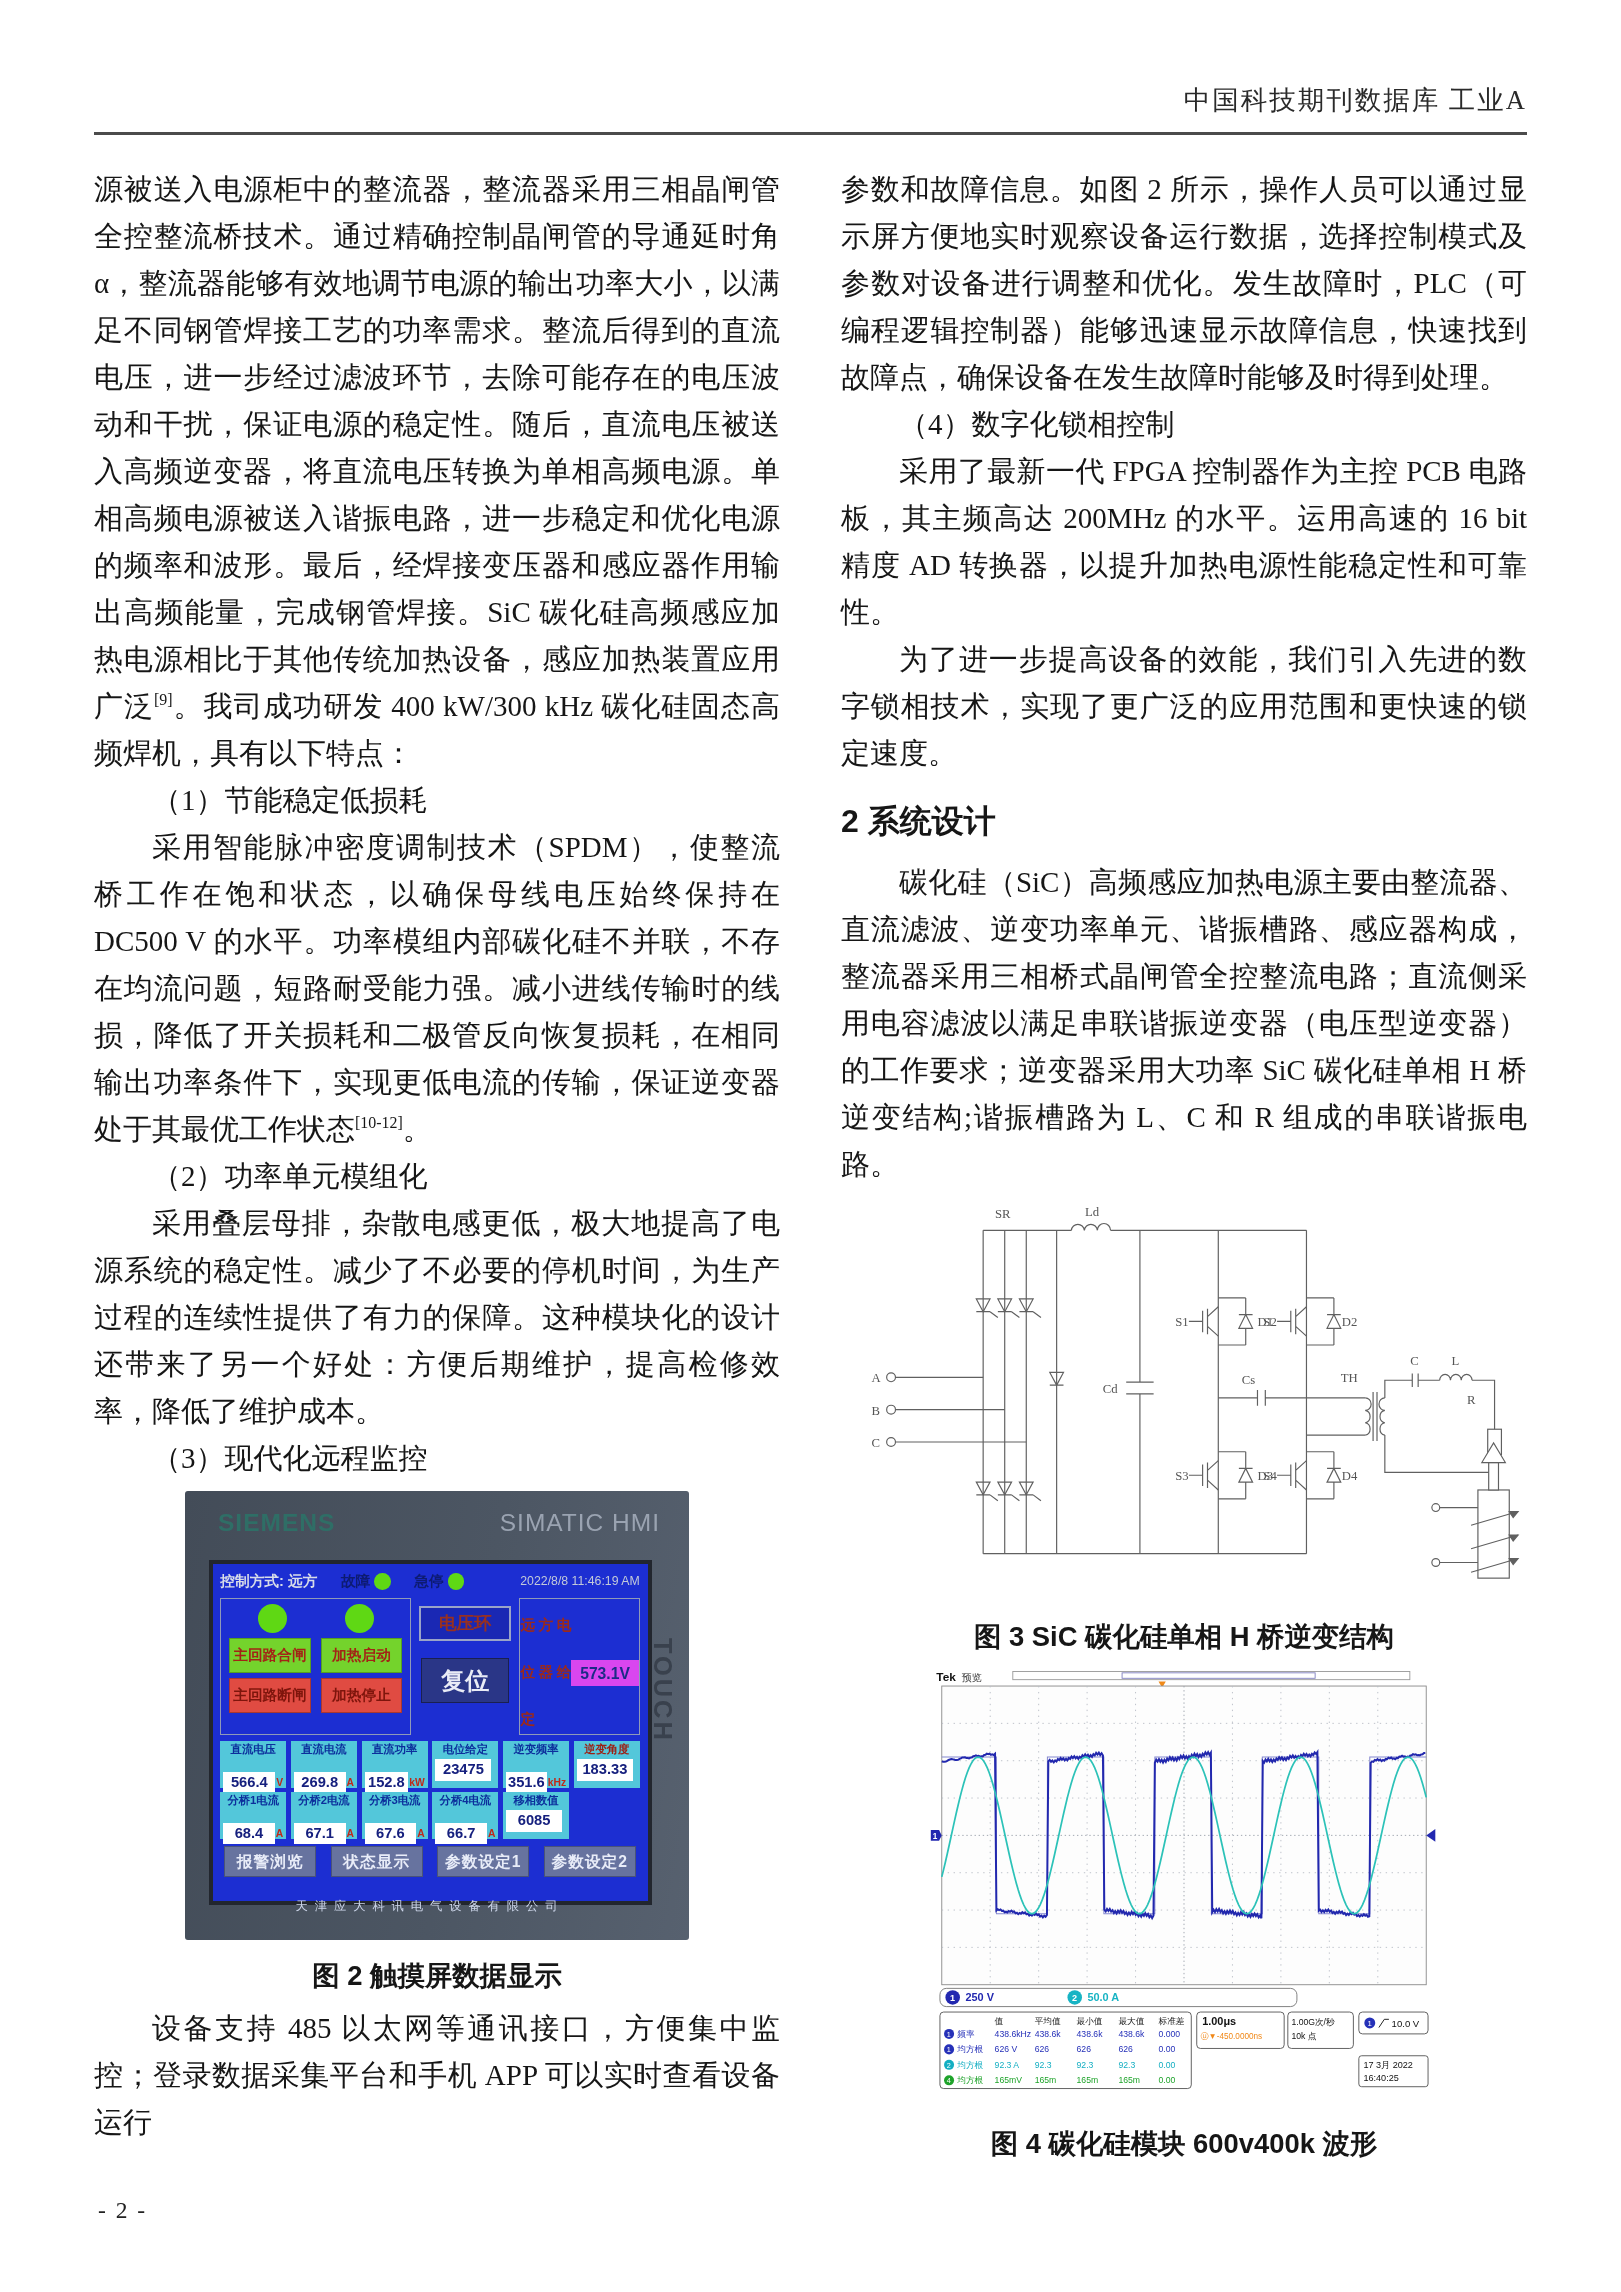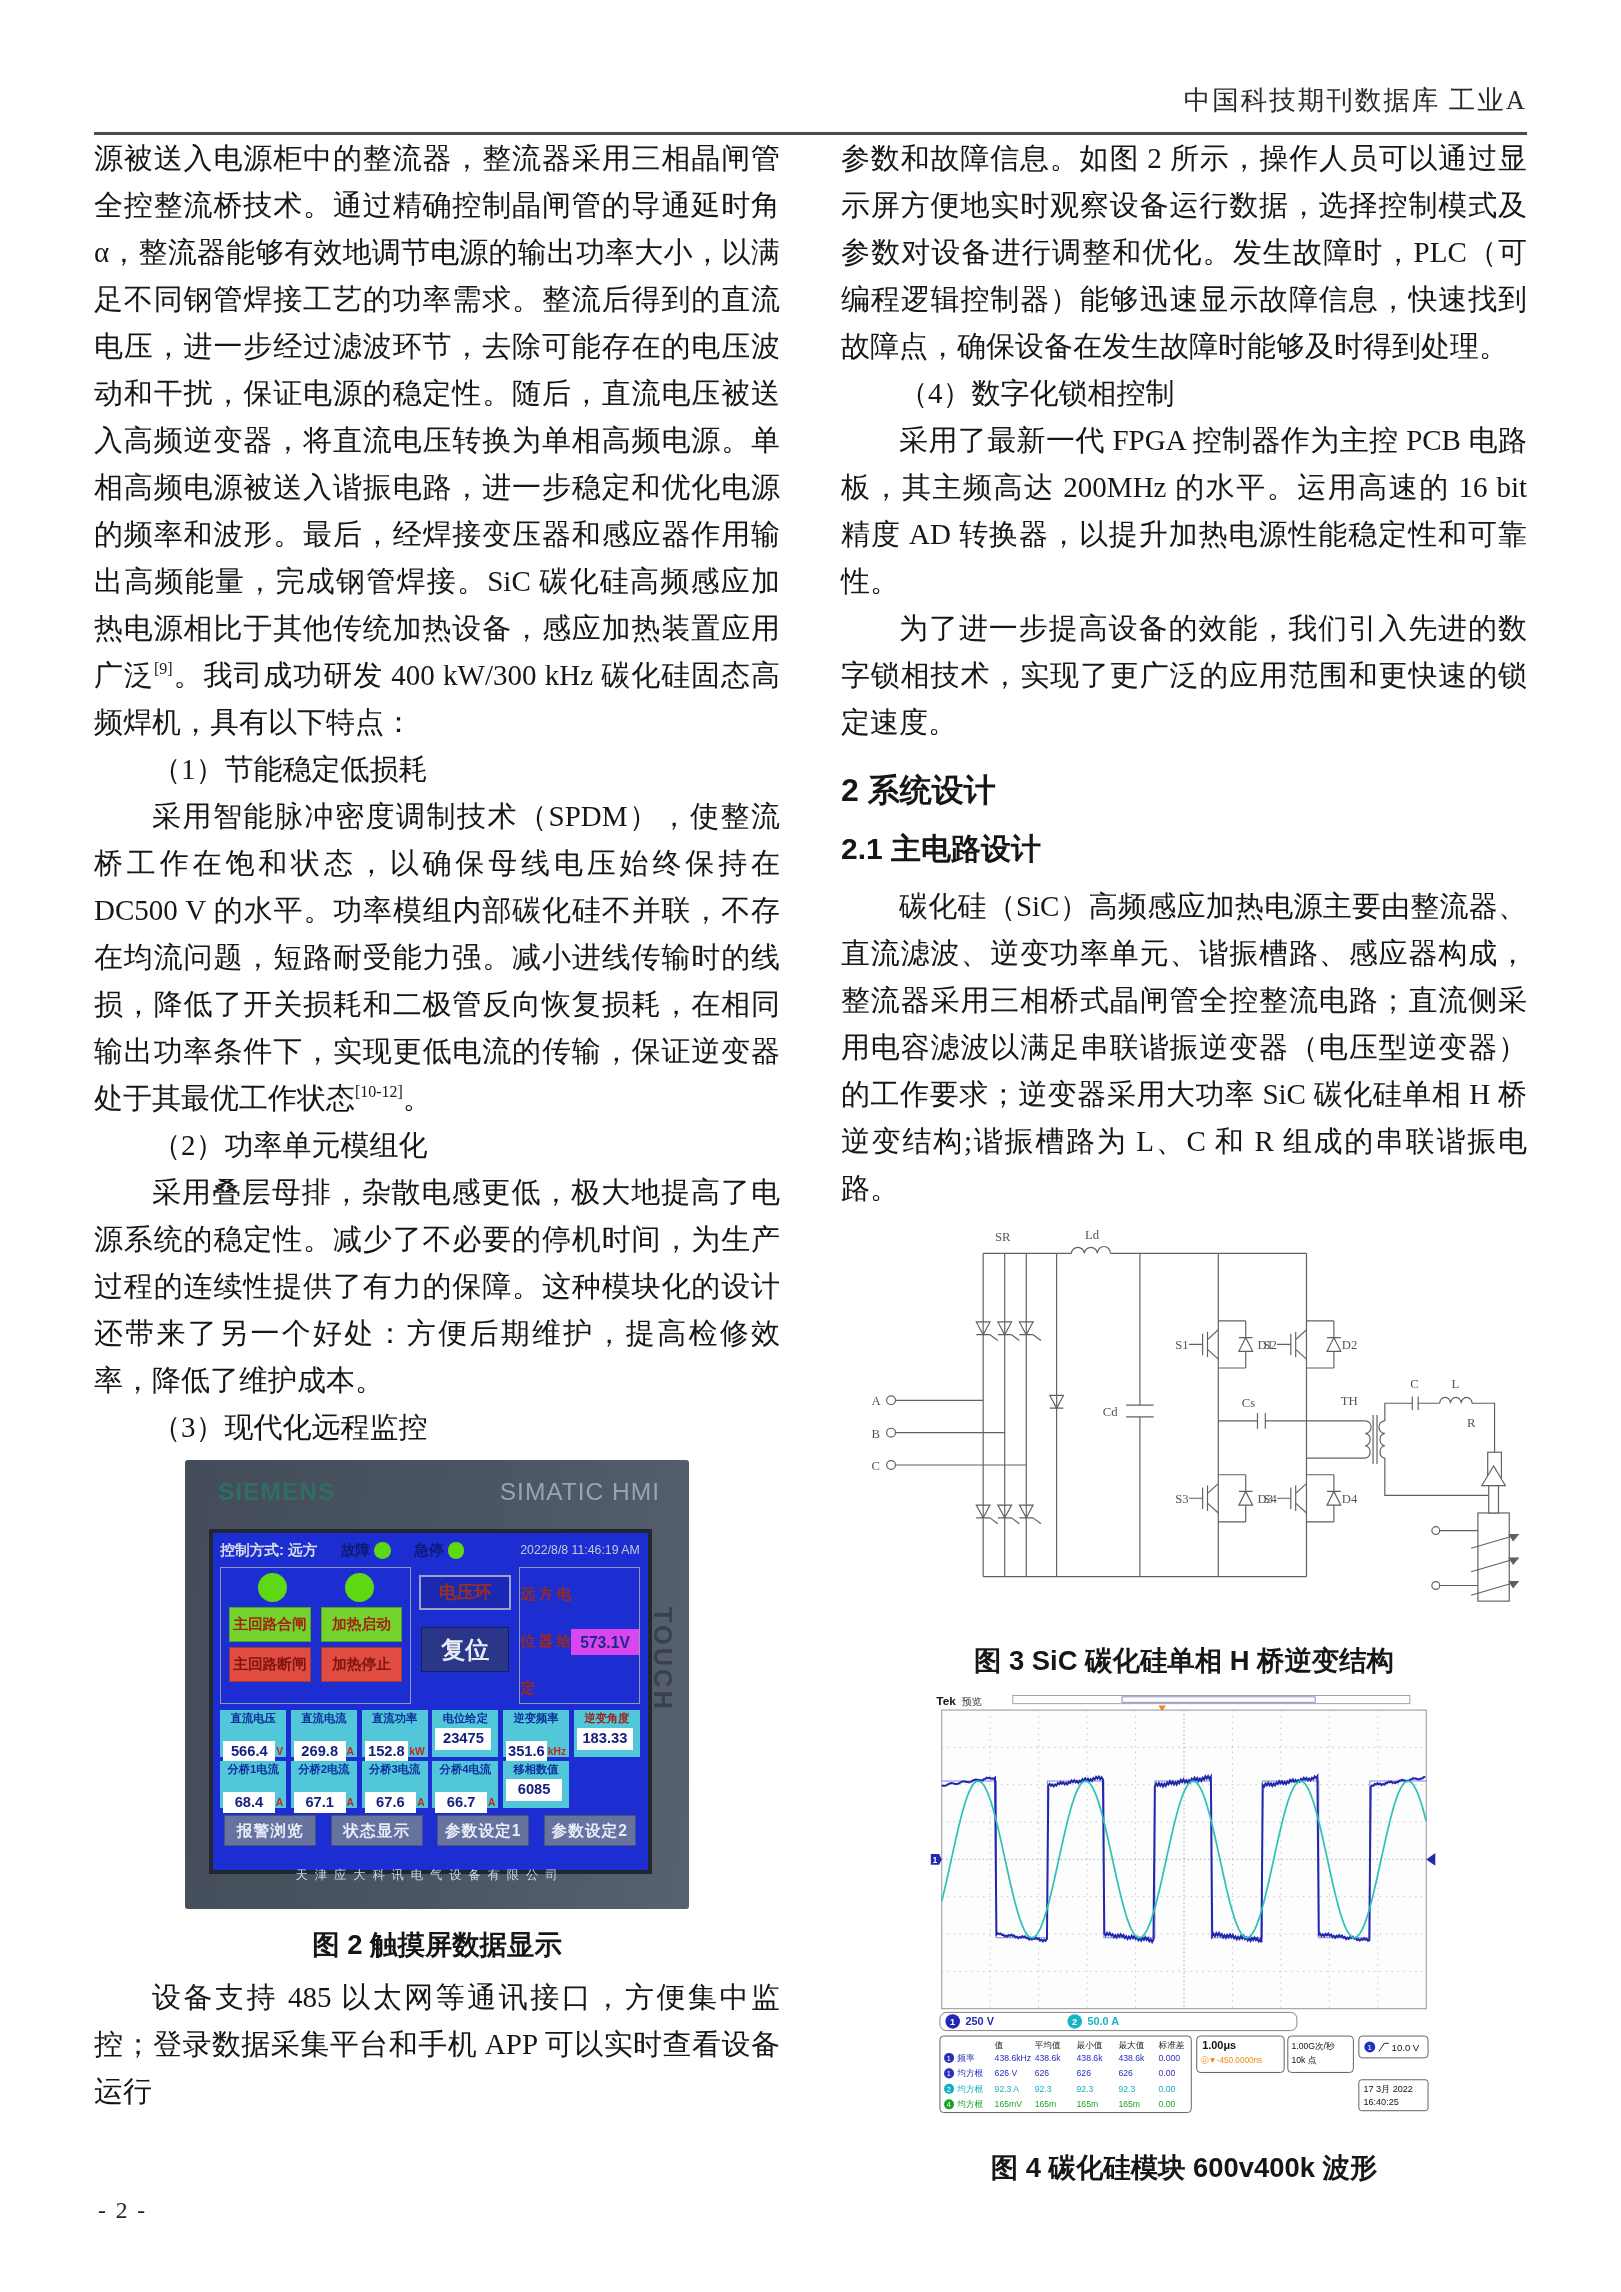--- a/index.html
+++ b/index.html
@@ -1,21 +1,21 @@
 <!DOCTYPE html>
 <html><head>
 <meta charset="utf-8">
 <style>
   html,body{margin:0;padding:0;background:#888;}
   .page{position:relative;width:1621px;height:2293px;margin:0 auto;background:#ffffff;
         font-family:"Liberation Serif","DejaVu Serif",serif;color:#161616;
         box-sizing:border-box;padding:82px 94px 0;overflow:hidden;}
   .hdr{text-align:right;font-size:26.5px;color:#2a2a2a;letter-spacing:2px;}
   .rule{border-bottom:3.9px solid #4b4b4b;margin-top:13.7px;}
-  .cols{display:flex;gap:61px;}
+  .cols{display:flex;gap:61px;margin-top:31px;}
   .col{width:689px;font-size:29px;line-height:47px;text-align:justify;}
   .col p{margin:0;}
   .ind{text-indent:2em;}
   sup{font-size:0.55em;line-height:0;}
   .h2{font-family:"Liberation Sans",sans-serif;font-weight:bold;font-size:32px;line-height:43px;margin:23.5px 0 15.7px;}
   .h3{font-family:"Liberation Sans",sans-serif;font-weight:bold;font-size:30px;line-height:41px;margin:7.8px 0 13.7px;}
   .caption{font-family:"Liberation Sans",sans-serif;font-weight:bold;font-size:27.4px;line-height:39px;text-align:center;margin:15.7px 0 9.8px;}
   .page-num{position:absolute;left:98px;bottom:69px;font-size:23.5px;color:#222;letter-spacing:2px;}
 
   
@@ -230,21 +230,20 @@
 
       <p class="ind">设备支持 485 以太网等通讯接口，方便集中监控；登录数据采集平台和手机 APP 可以实时查看设备运行</p>
     </div>
 
     <div class="col">
       <p>参数和故障信息。如图 2 所示，操作人员可以通过显示屏方便地实时观察设备运行数据，选择控制模式及参数对设备进行调整和优化。发生故障时，PLC（可编程逻辑控制器）能够迅速显示故障信息，快速找到故障点，确保设备在发生故障时能够及时得到处理。</p>
       <p class="ind">（4）数字化锁相控制</p>
       <p class="ind">采用了最新一代 FPGA 控制器作为主控 PCB 电路板，其主频高达 200MHz 的水平。运用高速的 16 bit 精度 AD 转换器，以提升加热电源性能稳定性和可靠性。</p>
       <p class="ind">为了进一步提高设备的效能，我们引入先进的数字锁相技术，实现了更广泛的应用范围和更快速的锁定速度。</p>
       <div class="h2">2 系统设计</div>
-      <div class="h3">2.1 主电路设计</div>
       <p class="ind">碳化硅（SiC）高频感应加热电源主要由整流器、直流滤波、逆变功率单元、谐振槽路、感应器构成，整流器采用三相桥式晶闸管全控整流电路；直流侧采用电容滤波以满足串联谐振逆变器（电压型逆变器）的工作要求；逆变器采用大功率 SiC 碳化硅单相 H 桥逆变结构;谐振槽路为 L、C 和 R 组成的串联谐振电路。</p>
 
       <div class="fig3">
         <svg width="676" height="392" viewBox="0 0 690 400" style="font-size:30px">
           <g stroke="#606060" stroke-width="1.2" fill="none">
             <path d="M140,35 H230 M270,35 H470"></path>
             <path d="M230,35 a6.7,7 0 0 1 13.3,0 a6.7,7 0 0 1 13.3,0 a6.7,7 0 0 1 13.4,0"></path>
             <path d="M140,365 H470"></path>
             <path d="M140,35 V365 M162,35 V365 M184,35 V365 M215,35 V365"></path>
             <path d="M300,35 V190 M300,202 V365 M286,190 H314 M286,202 H314"></path>

